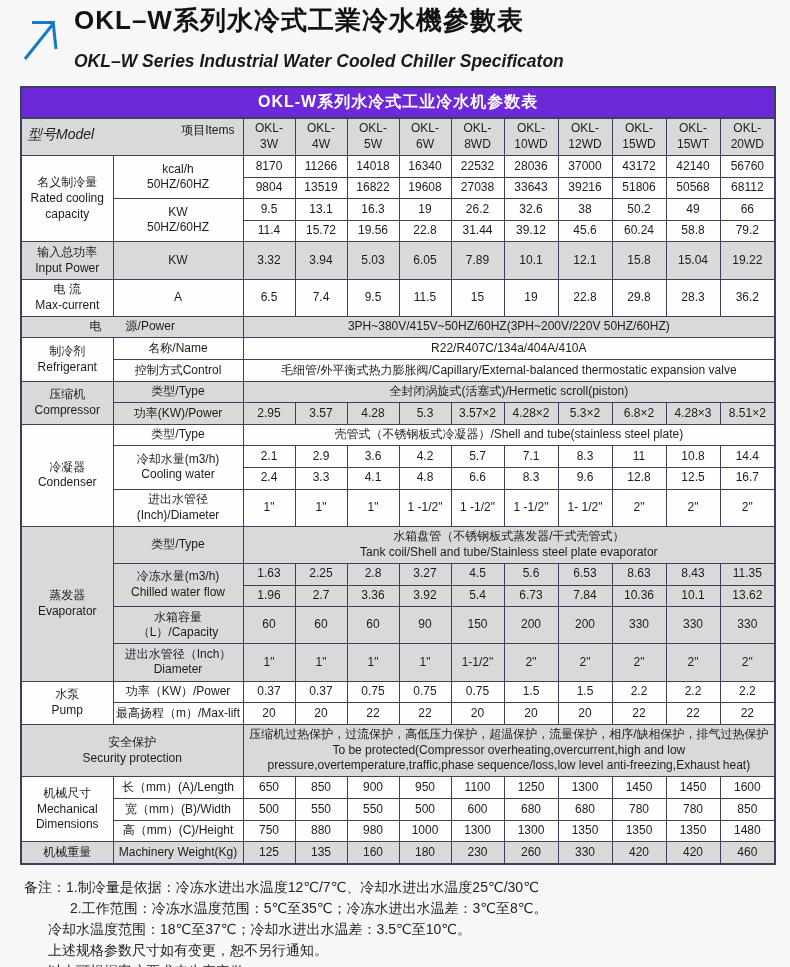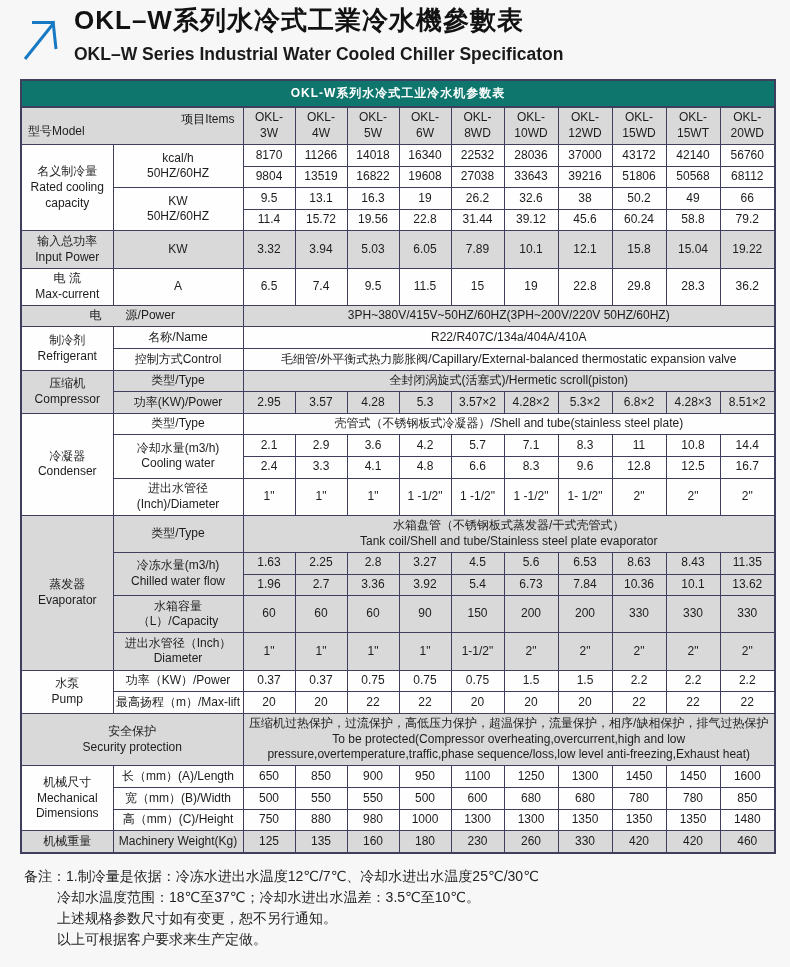--- a/index.html
+++ b/index.html
@@ -7,30 +7,30 @@
   body {
     height: 967px;
     background: #f7f7f7;
     font-family: "Liberation Sans", "DejaVu Sans", sans-serif;
     color: #1f1f1f;
     overflow: hidden;
   }
   .page { padding: 6px 20px 0 20px; }
 
   
-  .page-header { display: flex; align-items: flex-end; gap: 8px; margin-bottom: 14px; }
+  .page-header { display: flex; align-items: center; gap: 8px; margin-bottom: 14px; }
   .arrow-wrap { width: 46px; height: 52px; flex: 0 0 auto; }
   .titles h1 { font-size: 26px; font-weight: 700; letter-spacing: 1px; color: #121212; line-height: 1.15; }
-  .titles h2 { font-size: 17.5px; font-weight: 600; color: #1a1a1a; margin-top: 8px; }
+  .titles h2 { font-size: 17.5px; font-weight: 600; color: #1a1a1a; margin-top: 15px; font-style: italic; }
 
   
   table.spec { border-collapse: collapse; table-layout: fixed; width: 750px; background: #fefefe; }
   table.spec th.caption {
-    background: #0f766e; color: #ffffff; font-weight: 600;
-    font-size: 12px; padding: 4px 1px; border: 2px solid #3e3e5e;
+    background: #6d28d9; color: #ffffff; font-weight: 600;
+    font-size: 16px; padding: 4px 1px; border: 2px solid #3e3e5e;
     letter-spacing: 1px;
   }
   table.spec td {
     border: 1px solid #3e3e5e;
     text-align: center; vertical-align: middle;
     font-size: 12px; line-height: 1.3; padding: 2.5px 1px;
     white-space: pre-line; color: #1c1c1c;
   }
   table.spec { border: 2px solid #3e3e5e; }
   tr.band-g td { background: #d9d9d9; }
@@ -38,27 +38,27 @@
   td.left { text-align: left; padding: 4px 8px; }
   td.model-h { font-size: 12px; line-height: 1.25; }
 
   
   td.corner {
     position: relative; height: 34px;
     background-image: linear-gradient(to bottom right,
       transparent calc(50% - 0.7px), #3e3e5e calc(50% - 0.7px),
       #3e3e5e calc(50% + 0.7px), transparent calc(50% + 0.7px));
   }
-  td.corner .model { position: absolute; left: 6px; bottom: 4px; font-size: 12px; }
+  td.corner .model { position: absolute; left: 6px; bottom: 12px; font-size: 14px; font-style: italic; }
   td.corner .items { position: absolute; right: 8px; top: 4px; font-size: 12px; }
 
   
   .notes { margin: 12px 0 0 4px; font-size: 14px; line-height: 1.5; color: #242424; }
   .notes .ind1 { margin-left: 46px; }
-  .notes .ind2 { margin-left: 33px; }
+  .notes .ind2 { margin-left: 24px; }
 </style>
 </head>
 <body>
 
 <div class="page">
 
   <header class="page-header">
     <span class="arrow-wrap">
       <svg width="46" height="52" viewBox="0 0 46 52">
         <line x1="5" y1="46" x2="33" y2="11" stroke="#1779c4" stroke-width="3"></line>
@@ -430,20 +430,21 @@
           <td>420</td>
           <td>420</td>
           <td>460</td>
         </tr>
       </tbody>
   </table>
 
   <div class="notes">
     <div class="notes-cn">
       <div>备注：1.制冷量是依据：冷冻水进出水温度12℃/7℃、冷却水进出水温度25℃/30℃</div>
+      <div class="ind1">2.工作范围：冷冻水温度范围：5℃至35℃；冷冻水进出水温差：3℃至8℃。</div>
       <div class="ind2">冷却水温度范围：18℃至37℃；冷却水进出水温差：3.5℃至10℃。</div>
       <div class="ind2">上述规格参数尺寸如有变更，恕不另行通知。</div>
       <div class="ind2">以上可根据客户要求来生产定做。</div>
 
     </div>
 
   </div>
 
 </div>
 

